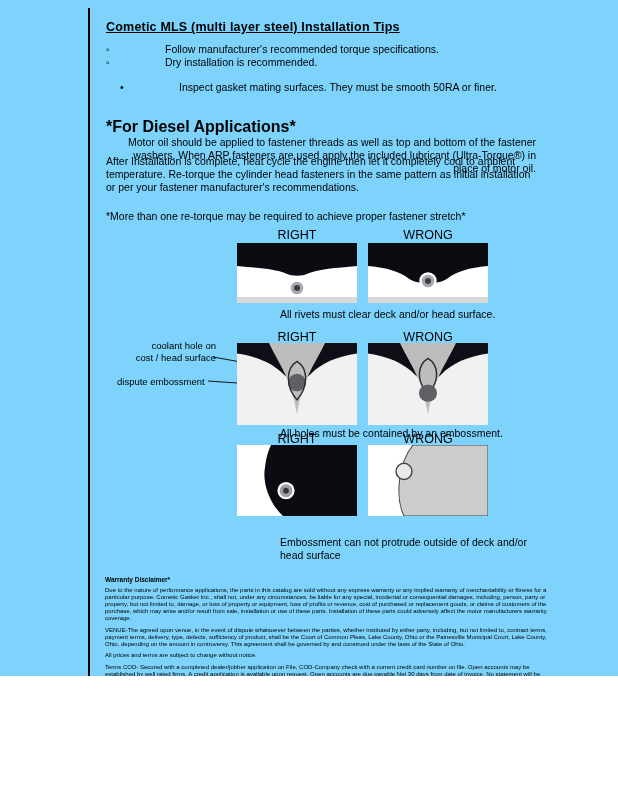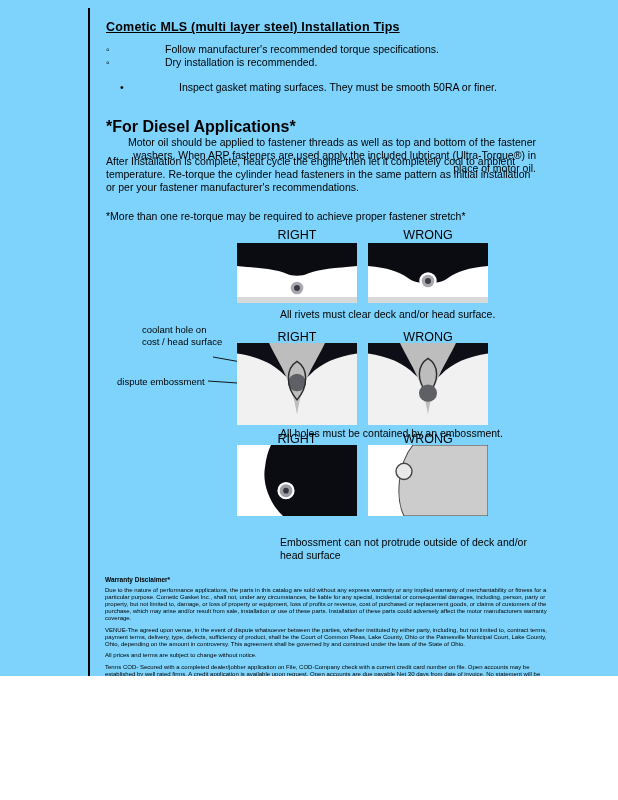--- a/index.html
+++ b/index.html
@@ -35,21 +35,21 @@
   .f2b { left:368px; top:343px; height:82px; }
   .f3a { left:237px; top:445px; height:71px; }
   .f3b { left:368px; top:445px; height:71px; }
 
   .caption { position:absolute; left:237px; font-size:10.5px; line-height:12.5px;margin-left:43px; }
   .cap1 { top:308px; }
   .cap2 { top:427px; }
   .cap3 { top:536px; width:260px; }
 
   .ann { position:absolute; font-size:9.5px; line-height:11.5px; }
-  .ann-coolant { left:130px; top:324px; width:86px; text-align:left;margin-left:12px; }
+  .ann-coolant { left:130px; top:340px; width:86px; text-align:right; }
   .ann-emboss { left:117px; top:376px; }
   .ann-lines { position:absolute; left:200px; top:350px; }
 
   .legal { position:absolute; left:105px; top:576px; width:442px; font-size:6px; line-height:7px; }
   .legal .lh { font-size:6.5px; font-weight:bold; margin-bottom:4px; }
   .legal p { margin-bottom:4.5px; }
   .legal p.tight { margin-bottom:0; }
 
   .doccode { position:absolute; left:393px; top:741px; font-size:14px; }
 </style>

